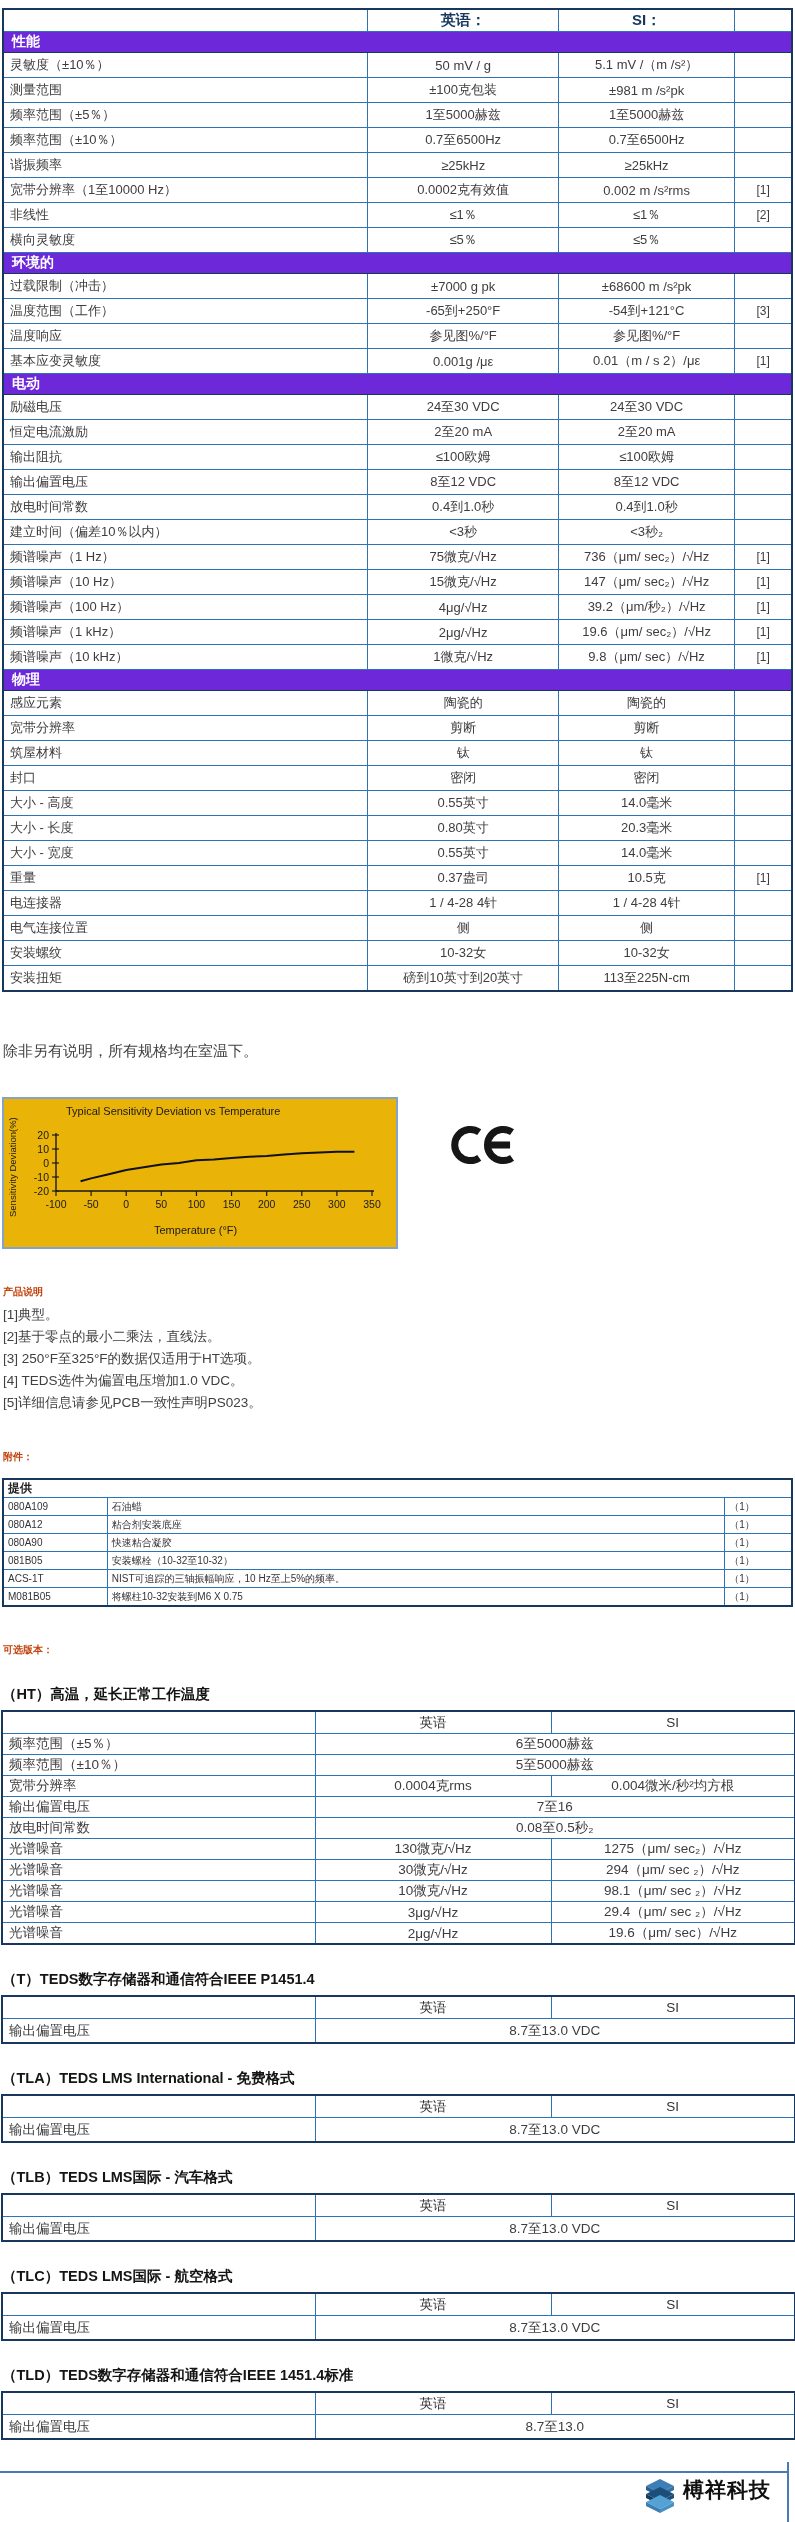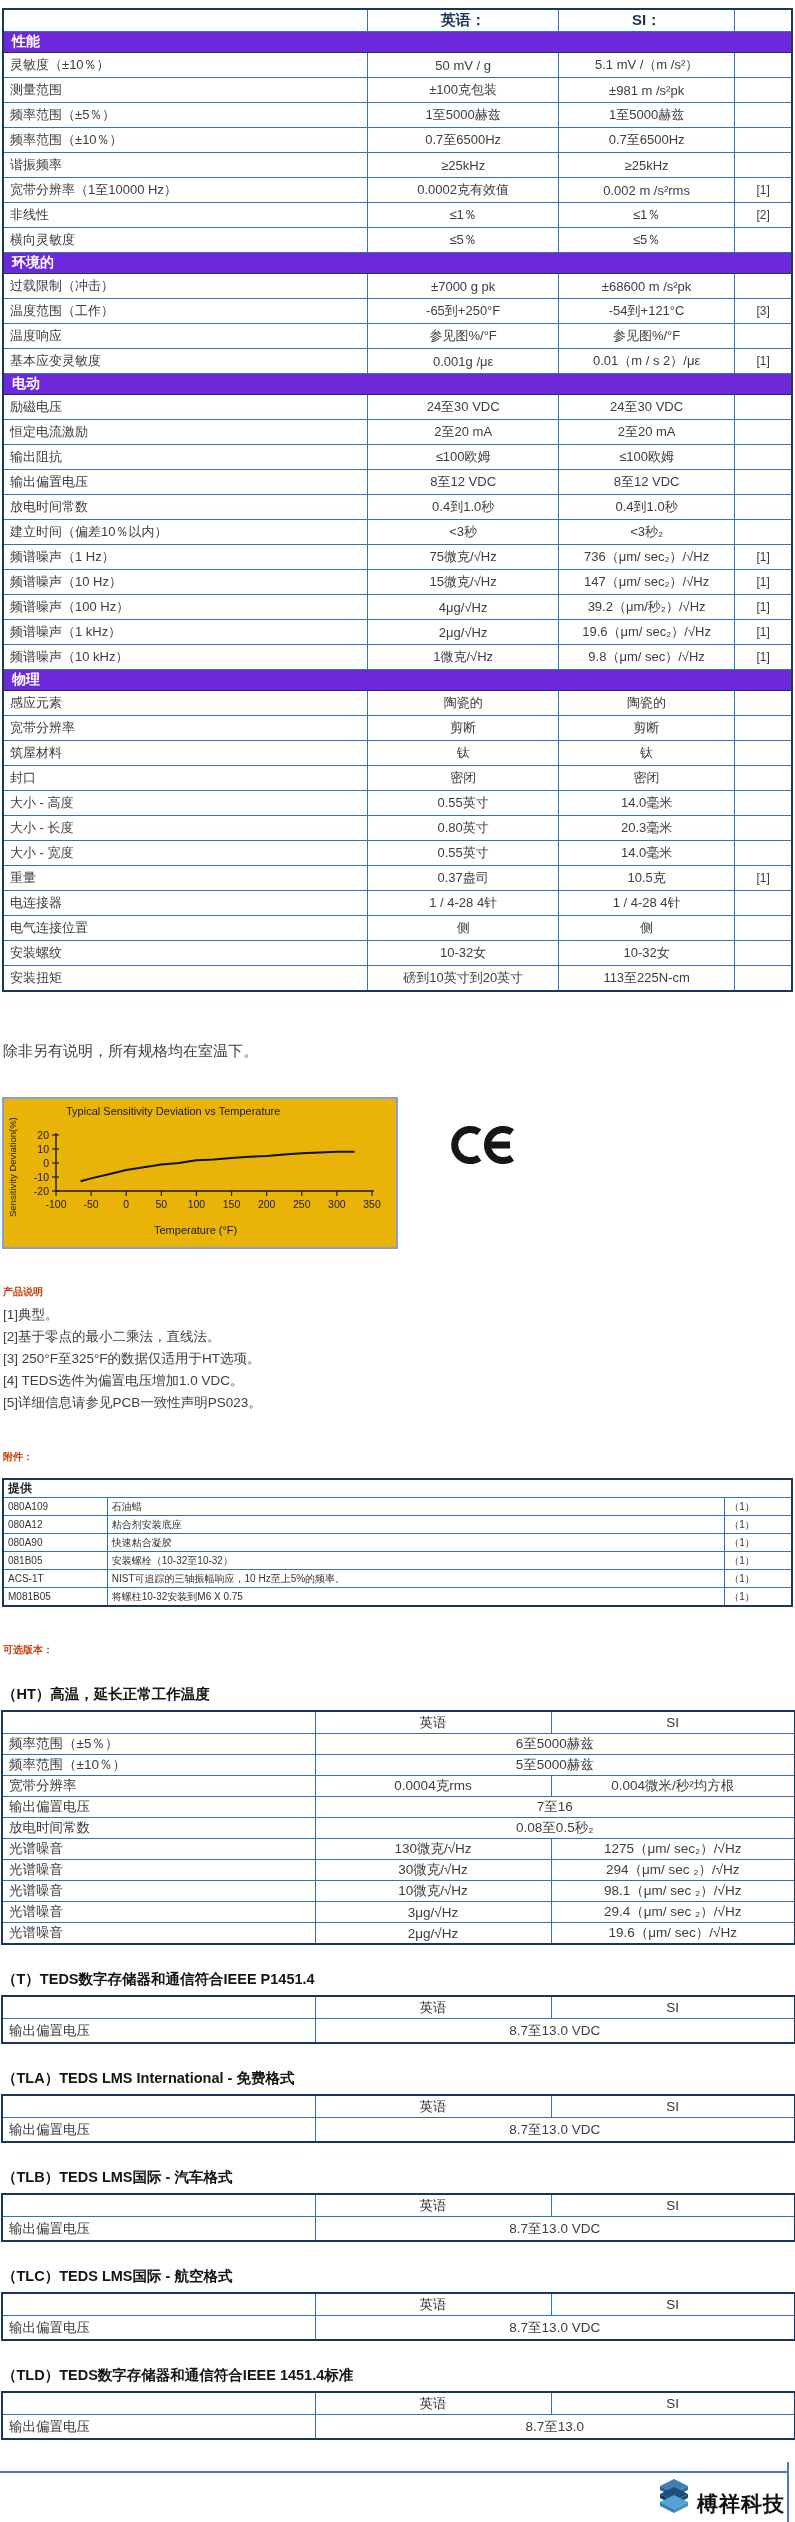--- a/index.html
+++ b/index.html
@@ -36,21 +36,21 @@
   .opt-table{width:793px;margin-left:1px;border:2px solid #17375D;}
   .opt-table td{border:1px solid #2E74B5;font-size:13.5px;color:#3d3d3d;padding:0 6px;white-space:nowrap;overflow:hidden;}
   .opt-table td.o-hdr{text-align:center;color:#333;height:21px;}
   .opt-table td.o-lbl{height:23px;}
   .opt-table.ht td.o-lbl,.opt-table.ht td.o-val,.opt-table.ht td.o-span{height:20px;}
   .opt-table td.o-val,.opt-table td.o-span{text-align:center;height:23px;}
   .o-c1{width:313px;}.o-c2{width:236px;}.o-c3{width:244px;}
   
   .frame-top{position:absolute;left:0;top:2471px;width:789px;height:2px;background:#4B7BAE;}
   .frame-right{position:absolute;left:787px;top:2462px;width:2px;height:60px;background:#4B7BAE;}
-  .logo{position:absolute;right:10px;top:2476px;display:flex;align-items:flex-end;}
+  .logo{position:absolute;right:24px;top:2476px;display:flex;align-items:flex-start;}
   .logo-text{font-size:21px;font-weight:bold;color:#101010;margin-left:4px;letter-spacing:1px;}
   svg text{font-family:"Liberation Sans","DejaVu Sans",sans-serif;}
 </style>
 </head>
 <body>
 
 <table class="spec-table">
   <colgroup>
     <col class="col-label">
       <col class="col-en">

